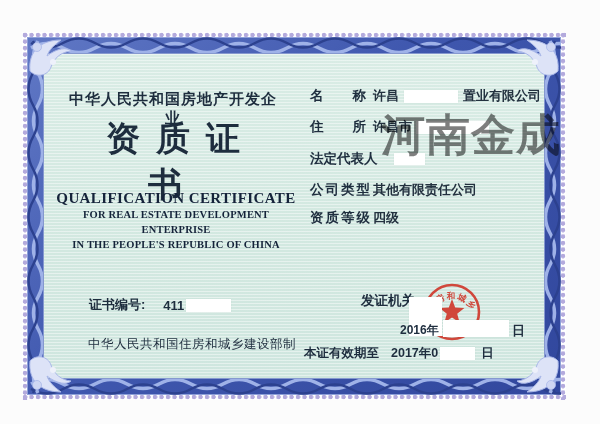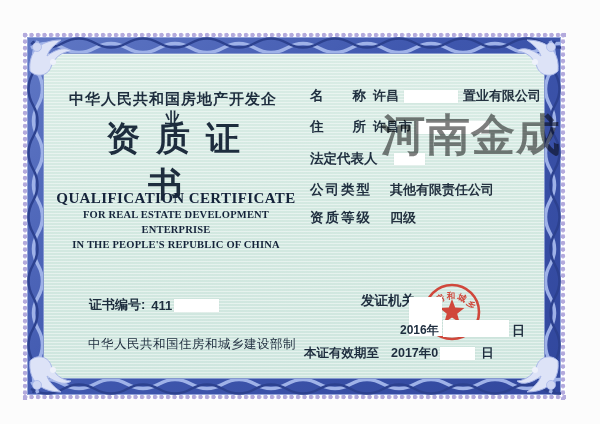--- a/index.html
+++ b/index.html
@@ -55,27 +55,27 @@
   .title-main{left:22px;top:62px;width:214px;text-align:center;
     font-size:34px;font-weight:bold;letter-spacing:16px;text-indent:16px;}
   .en-block{left:12px;top:136px;width:240px;text-align:center;
     font-family:"Liberation Serif","DejaVu Serif",serif;color:#15233a;}
   .en1{font-size:15px;font-weight:bold;letter-spacing:0.4px;}
   .en2,.en3{font-size:10.5px;font-weight:bold;letter-spacing:0.2px;line-height:15px;}
   .en2{margin-top:0;}
 
   .certno-row{left:45px;top:242px;display:flex;align-items:center;
     font-size:13px;font-weight:bold;}
-  .certno-row .val{margin-left:6px;}
+  .certno-row .val{margin-left:18px;}
   .maker-line{left:44px;top:282px;font-size:12.5px;font-weight:normal;letter-spacing:0.5px;}
 
   .field-row{left:266px;display:flex;align-items:center;}
   .field-label{font-size:13.5px;font-weight:bold;color:#1e2d3e;flex:none;}
   .lbl-just{width:56px;display:flex;justify-content:space-between;margin-right:7px;}
-  .lbl-sp{letter-spacing:2px;margin-right:18px;}
+  .lbl-sp{letter-spacing:2px;margin-right:1px;}
   .field-value{font-size:13px;font-weight:600;color:#23313f;display:flex;align-items:center;}
 
   .redact{background:#fff;flex:none;box-shadow:0 0 1px rgba(0,0,0,0.08);}
 
   .authority{left:317px;top:238px;font-size:13.5px;font-weight:bold;}
   .issue-year{left:356px;top:268px;font-size:12px;font-weight:bold;z-index:7;}
   .issue-day{left:468px;top:268px;font-size:13px;font-weight:bold;z-index:7;}
   .valid-row{left:260px;top:291px;display:flex;align-items:center;
     font-size:12.5px;font-weight:bold;z-index:7;}
 

